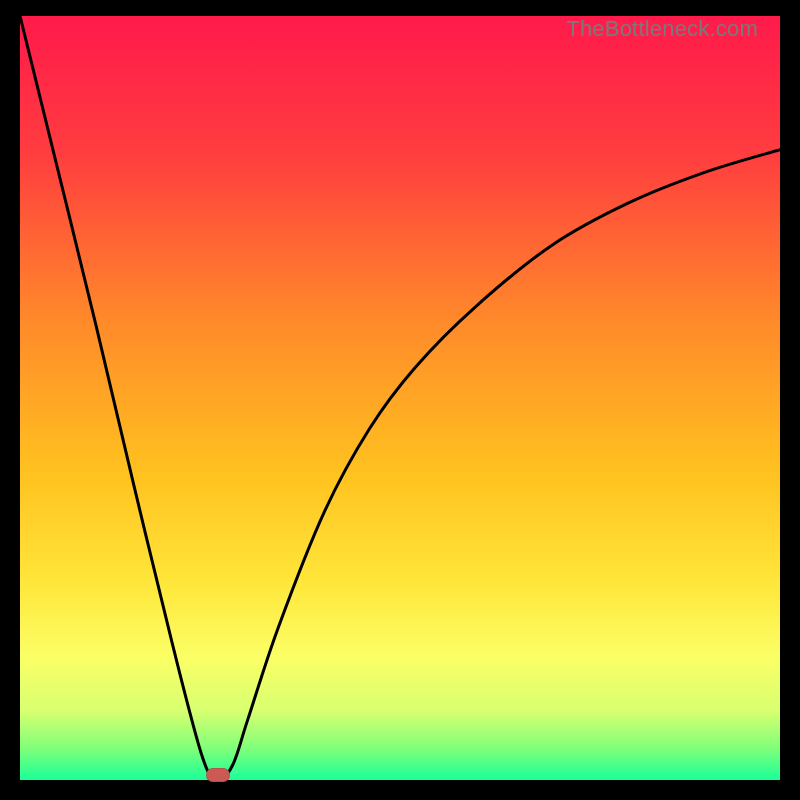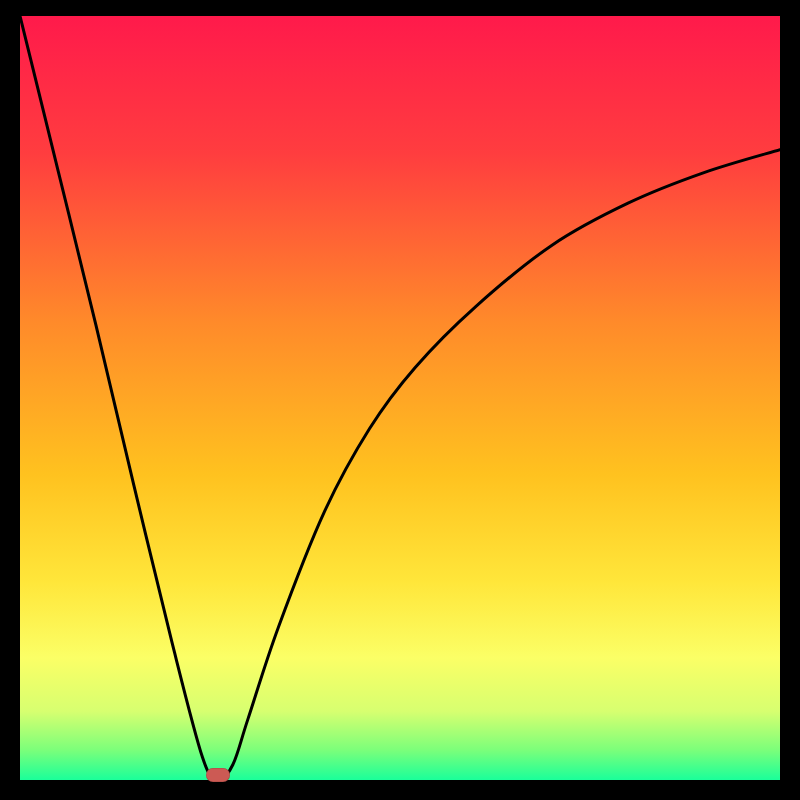--- a/index.html
+++ b/index.html
@@ -63,13 +63,14 @@
           <stop offset="96%" stop-color="#7dff7a"></stop>
           <stop offset="100%" stop-color="#1aff9a"></stop>
         </linearGradient>
     </defs>
     <rect x="0" y="0" width="760" height="764" fill="url(#bg-grad)"></rect>
     <path id="curve" fill="none" stroke="#000" stroke-width="3" stroke-linecap="round" stroke-linejoin="round" d="M 0 0 C 6.333333333333333 25.721333333333348 25.333333333333336 102.7580000000001 38 154.3280000000001 C 50.666666666666664 205.89800000000008 63.333333333333336 256.83133333333336 76 309.42 C 88.66666666666667 362.00866666666667 101.33333333333333 417.01666666666665 114 469.86 C 126.66666666666667 522.7033333333334 140.6 581.2766666666666 152 626.48 C 163.4 671.6833333333334 174.8 718.1600000000001 182.4 741.08 C 190 764 192.53333333333333 762.7266666666667 197.6 764 C 202.66666666666666 765.2733333333333 207.73333333333335 758.9066666666668 212.8 748.72 C 217.86666666666667 738.5333333333333 220.4 725.8 228 702.88 C 235.6 679.96 245.73333333333338 645.58 258.40000000000003 611.2 C 271.0666666666667 576.82 288.8 529.7066666666667 304 496.6 C 319.2 463.49333333333334 334.40000000000003 436.75333333333333 349.6 412.56 C 364.8 388.3666666666667 377.46666666666664 371.81333333333333 395.2 351.44 C 412.93333333333334 331.06666666666666 433.2 310.6933333333333 456 290.32 C 478.8 269.94666666666666 506.6666666666667 246.39000000000004 532 229.20000000000005 C 557.3333333333334 212.01000000000005 582.6666666666666 199.2766666666666 608 187.17999999999995 C 633.3333333333334 175.0833333333333 658.6666666666666 165.53333333333333 684 156.62 C 709.3333333333334 147.70666666666668 747.3333333333334 137.52000000000004 760 133.70000000000005"></path>
   </svg>
 
   <div class="marker" id="marker" style="left: 197.6px; top: 758.652px; background: rgb(204, 90, 84);"></div>
 
+  <div class="watermark">TheBottleneck.com</div>
 </div>
 
 </body></html>

